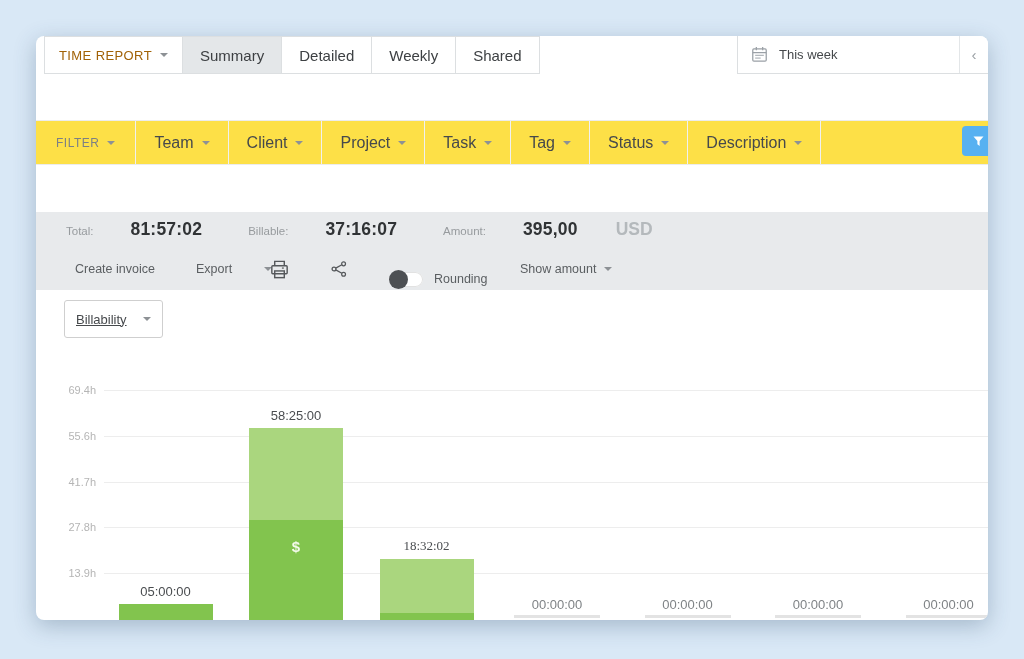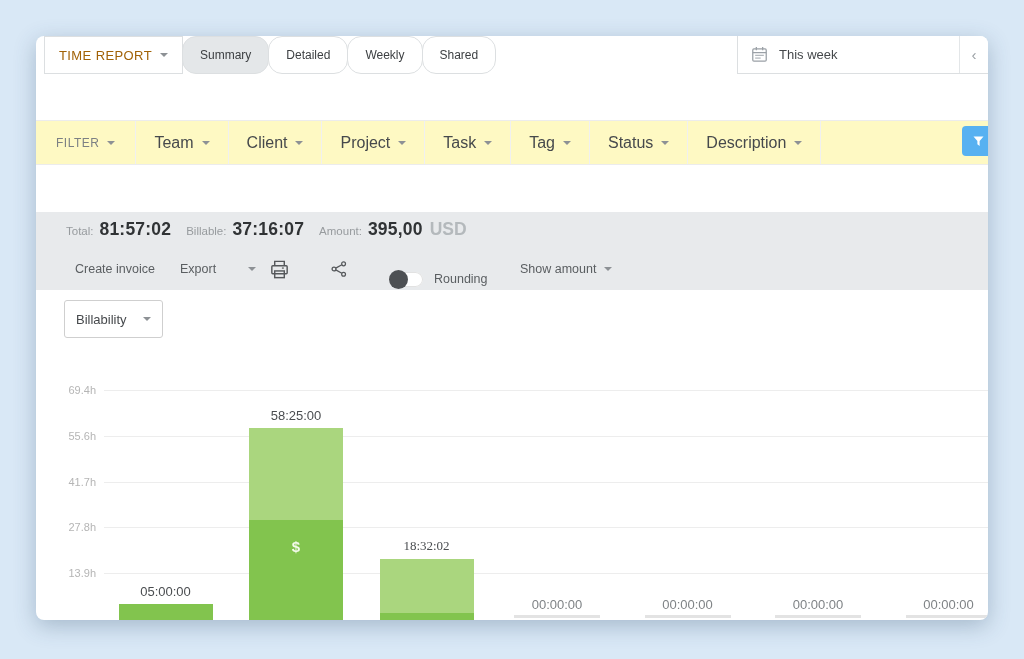--- a/index.html
+++ b/index.html
@@ -7,56 +7,56 @@
   .page { position:relative; width:1024px; height:659px; background:#d9e8f6; overflow:hidden; }
   .card { position:absolute; left:36px; top:36px; width:952px; height:584px; background:#fff;
           border-radius:8px; box-shadow:0 6px 22px rgba(45,75,105,.30); overflow:hidden; }
 
   
   .topbar { position:absolute; top:0; left:0; right:0; height:38px; }
   .tabgroup { position:absolute; left:9px; top:0; display:flex; }
   .tabgroup > div { height:38px; display:flex; align-items:center; background:#fff;
                     border:1px solid #dcdfe1; margin-left:-1px; cursor:pointer; }
   .report-switcher { padding:0 14px; font-size:13px; color:#a16207; letter-spacing:.4px; }
-  .tab { padding:0 17px; font-size:12px; color:#3d4043;border-radius:14px; }
+  .tab { padding:0 17px; font-size:15px; color:#3d4043; }
   .tab.active { background:#e4e7e9; }
   .daterange { position:absolute; right:0; top:0; width:251px; height:38px; display:flex;
                border-left:1px solid #dcdfe1; border-bottom:1px solid #dcdfe1; background:#fff; }
   .daterange-main { flex:1; display:flex; align-items:center; gap:10px; padding-left:12px;
                     font-size:13px; color:#45484b; cursor:pointer; }
   .daterange-prev { width:29px; display:flex; align-items:center; justify-content:center;
                     border-left:1px solid #e3e6e8; color:#9aa0a4; font-size:15px; cursor:pointer; }
 
   
-  .filterrow { position:absolute; top:84px; left:0; right:0; height:45px; background:#fef9c3;
+  .filterrow { position:absolute; top:84px; left:0; right:0; height:45px; background:#fde047;
                border-top:1px solid #ececec; border-bottom:1px solid #ececec; display:flex; }
   .filterrow .fitem { display:flex; align-items:center; padding:0 18px; border-right:1px solid #f0f0f0;
                       font-size:16px; color:#46494c; cursor:pointer; white-space:nowrap; }
   .filterrow .flabel { font-size:12px; color:#7c8084; letter-spacing:.5px; padding:0 20px; }
   .applybtn { position:absolute; top:90px; right:-6px; width:32px; height:30px; border-radius:4px;
               display:flex; align-items:center; justify-content:center; cursor:pointer; }
 
   
   .band { position:absolute; top:176px; left:0; right:0; height:78px; background:#e8eaec; }
-  .totalsrow { position:absolute; top:7px; left:30px; display:flex; align-items:baseline; }
+  .totalsrow { position:absolute; top:7px; left:30px; display:flex; align-items:baseline;gap:31px; }
   .t-label { font-size:11.5px; color:#979b9e; margin-right:6px; }
   .t-value { font-size:17.5px; font-weight:bold; color:#303335; margin-right:15px; letter-spacing:.2px; }
   .t-currency { font-size:17.5px; font-weight:bold; color:#b4b9bc; }
   .actionsrow { position:absolute; top:42px; left:0; right:0; height:30px; }
   .actionsrow .aitem { position:absolute; top:0; height:30px; display:flex; align-items:center;
                        font-size:12.5px; color:#5a5e61; cursor:pointer; }
   .toggle { width:33px; height:15px; border-radius:8px; background:#fff;
             box-shadow:inset 0 0 0 1px #e2e2e2; position:relative; margin-right:11px; }
   .toggle .knob { position:absolute; left:-1px; top:-2px; width:19px; height:19px;
                   border-radius:50%; background:#4d5053; }
 
   
   .groupsel { position:absolute; left:28px; top:264px; width:99px; height:38px; border:1px solid #cfcfcf;
               border-radius:3px; background:#fff; display:flex; align-items:center;
-              justify-content:space-between; padding:0 11px; font-size:13px; color:#46494c; cursor:pointer; }
+              justify-content:space-between; padding:0 11px; font-size:13px; color:#46494c; cursor:pointer;text-decoration:underline; }
 
   
   .chart { position:absolute; left:0; right:0; top:340px; bottom:0; }
   .gridline { position:absolute; left:68px; right:0; height:1px; background:#ededed; }
   .ytick { position:absolute; left:0; width:60px; text-align:right; font-size:11px; color:#b5b5b5; }
   .barslot { position:absolute; bottom:0; width:94px; }
   .seg { position:absolute; left:0; width:100%; }
   .barlabel { position:absolute; left:-15px; right:-15px; text-align:center; font-size:13px; }
   .emptystrip { position:absolute; bottom:2px; left:4px; right:4px; height:3px; }
   .dollar { position:absolute; top:18px; left:0; width:100%; text-align:center;
@@ -146,21 +146,21 @@
         <span class="t-label">Billable:</span>
         <span class="t-value">37:16:07</span>
         <span class="t-label">Amount:</span>
         <span class="t-value" style="margin-right:7px;">395,00</span>
         <span class="t-currency">USD</span>
       </div>
       <div class="actionsrow">
         <div class="aitem" style="left:39px;">
           <span>Create invoice</span>
         </div>
-        <div class="aitem" style="left:144px;gap:24px;">
+        <div class="aitem" style="left:160px;gap:24px;">
           <span>Export</span>
           <span class="caret"></span>
         </div>
         <div class="aitem" style="left:232px;">
           <svg width="23" height="23" viewBox="0 0 24 24" fill="none" stroke="#55585b" stroke-width="1.5">
             <path d="M7 8V3.5h10V8"></path>
             <rect x="4" y="8" width="16" height="8.5" rx="1"></rect>
             <rect x="7" y="13.5" width="10" height="7"></rect>
             <path d="M14.5 10.5h2" stroke-width="1.3"></path>
           </svg>

